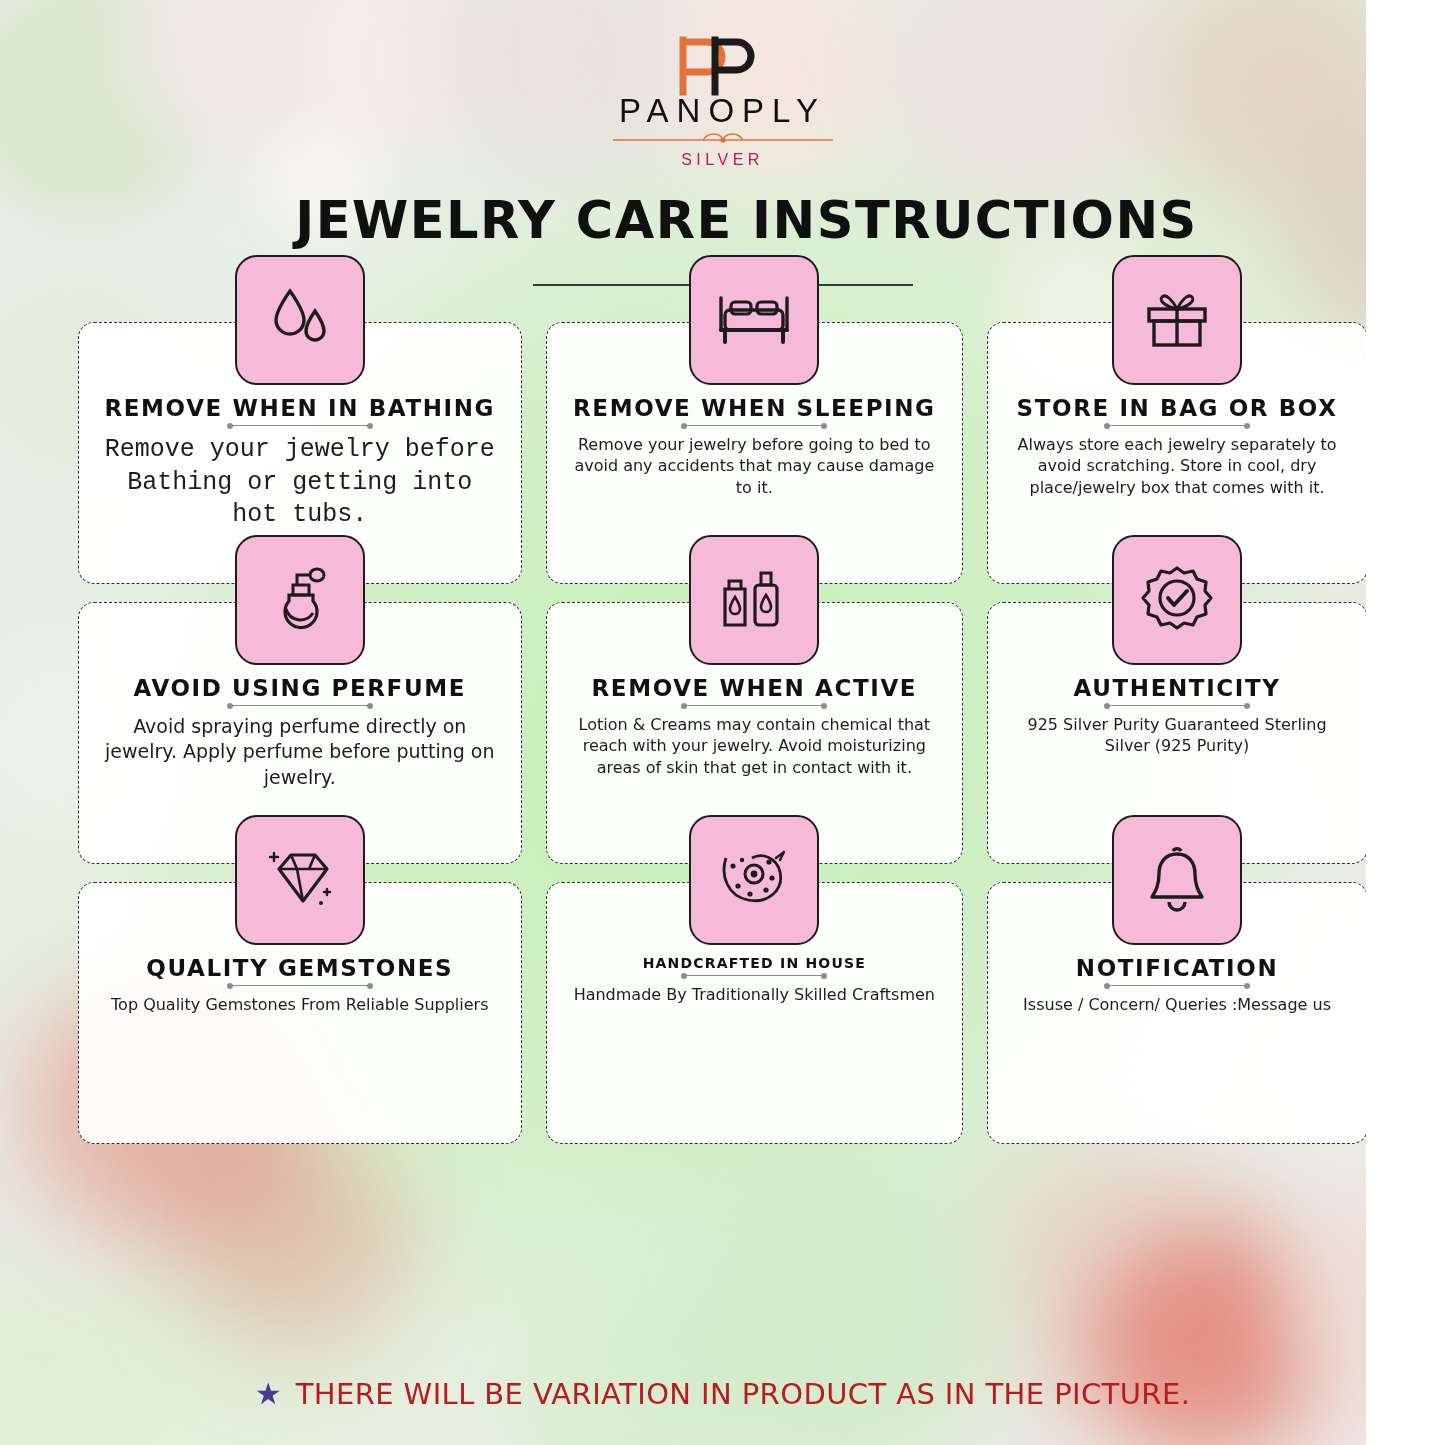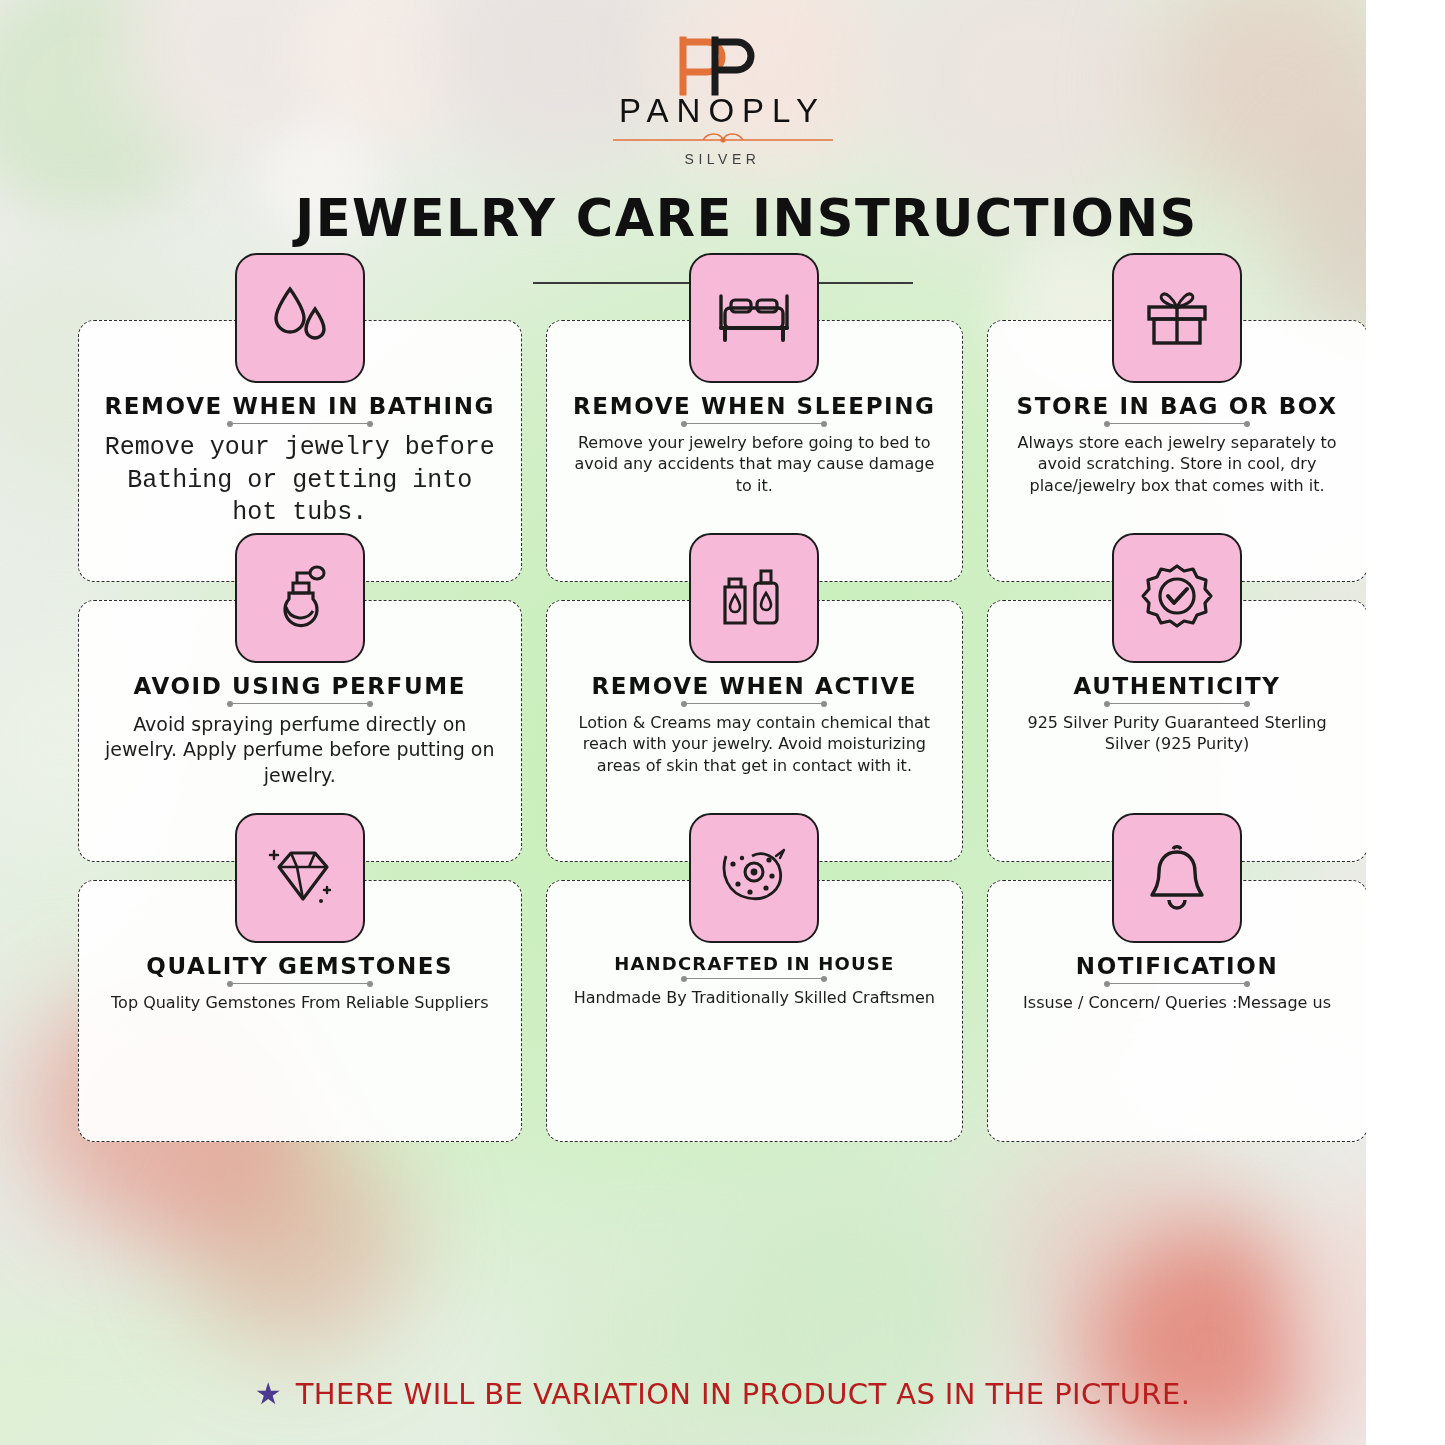--- a/index.html
+++ b/index.html
@@ -77,23 +77,23 @@
     font-family: "Liberation Sans", sans-serif;
     font-size: 33px;
     letter-spacing: 8px;
     color: #111;
     font-weight: 400;
     margin-top: -4px;
     line-height: 1;
   }
   .logo-sub {
     font-family: "Liberation Sans", sans-serif;
-    font-size: 14px;
+    font-size: 16px;
     letter-spacing: 4.5px;
-    color: #404040;
+    color: #be185d;
   }
 
   
   .title {
     text-align: center;
     font-family: "DejaVu Sans", sans-serif;
     font-weight: 700;
     font-size: 51px;
     letter-spacing: 1.5px;
     color: #101010;
@@ -144,21 +144,21 @@
 
   .card-title {
     font-family: "DejaVu Sans", sans-serif;
     font-weight: 700;
     font-size: 23px;
     letter-spacing: 1.6px;
     color: #111;
     margin: 0 0 4px;
     white-space: nowrap;
   }
-  .card-title.small { font-size: 18px; letter-spacing: 1.2px; }
+  .card-title.small { font-size: 14px; letter-spacing: 1.2px; }
   .divider {
     width: 140px;
     height: 1.2px;
     background: #8d8d8d;
     margin: 4px auto 8px;
     position: relative;
   }
   .divider::before, .divider::after {
     content: "";
     position: absolute;

